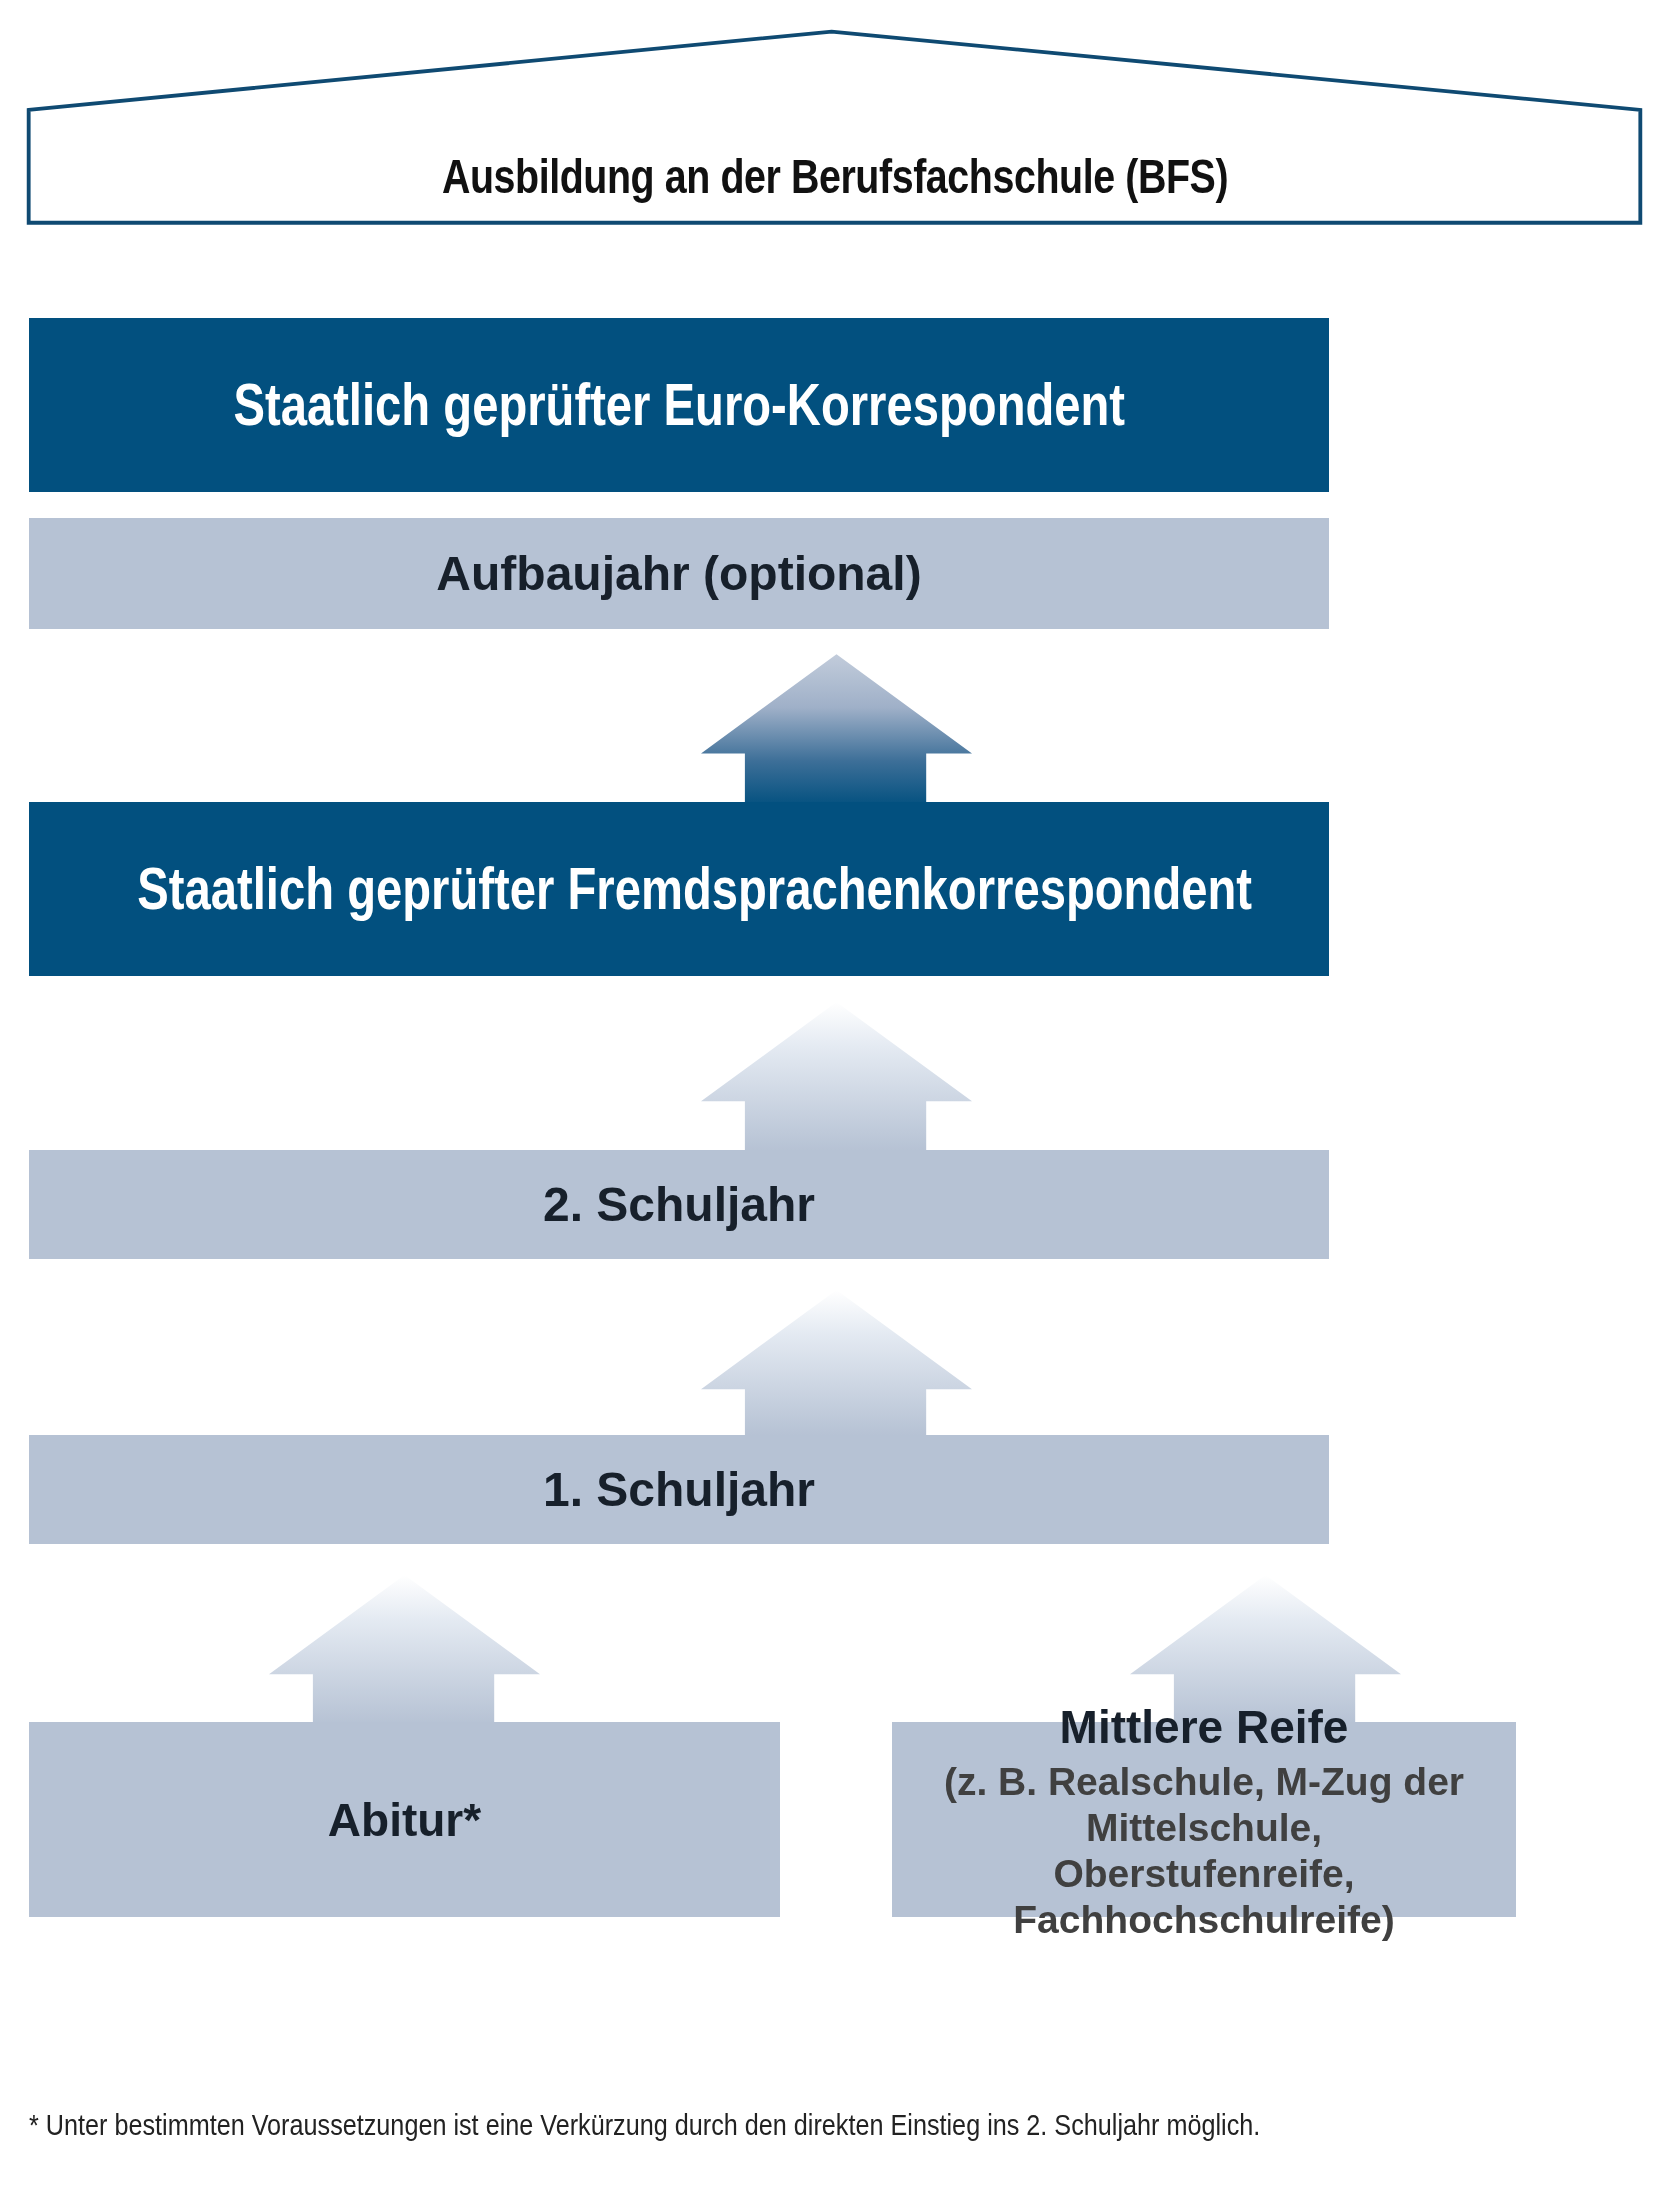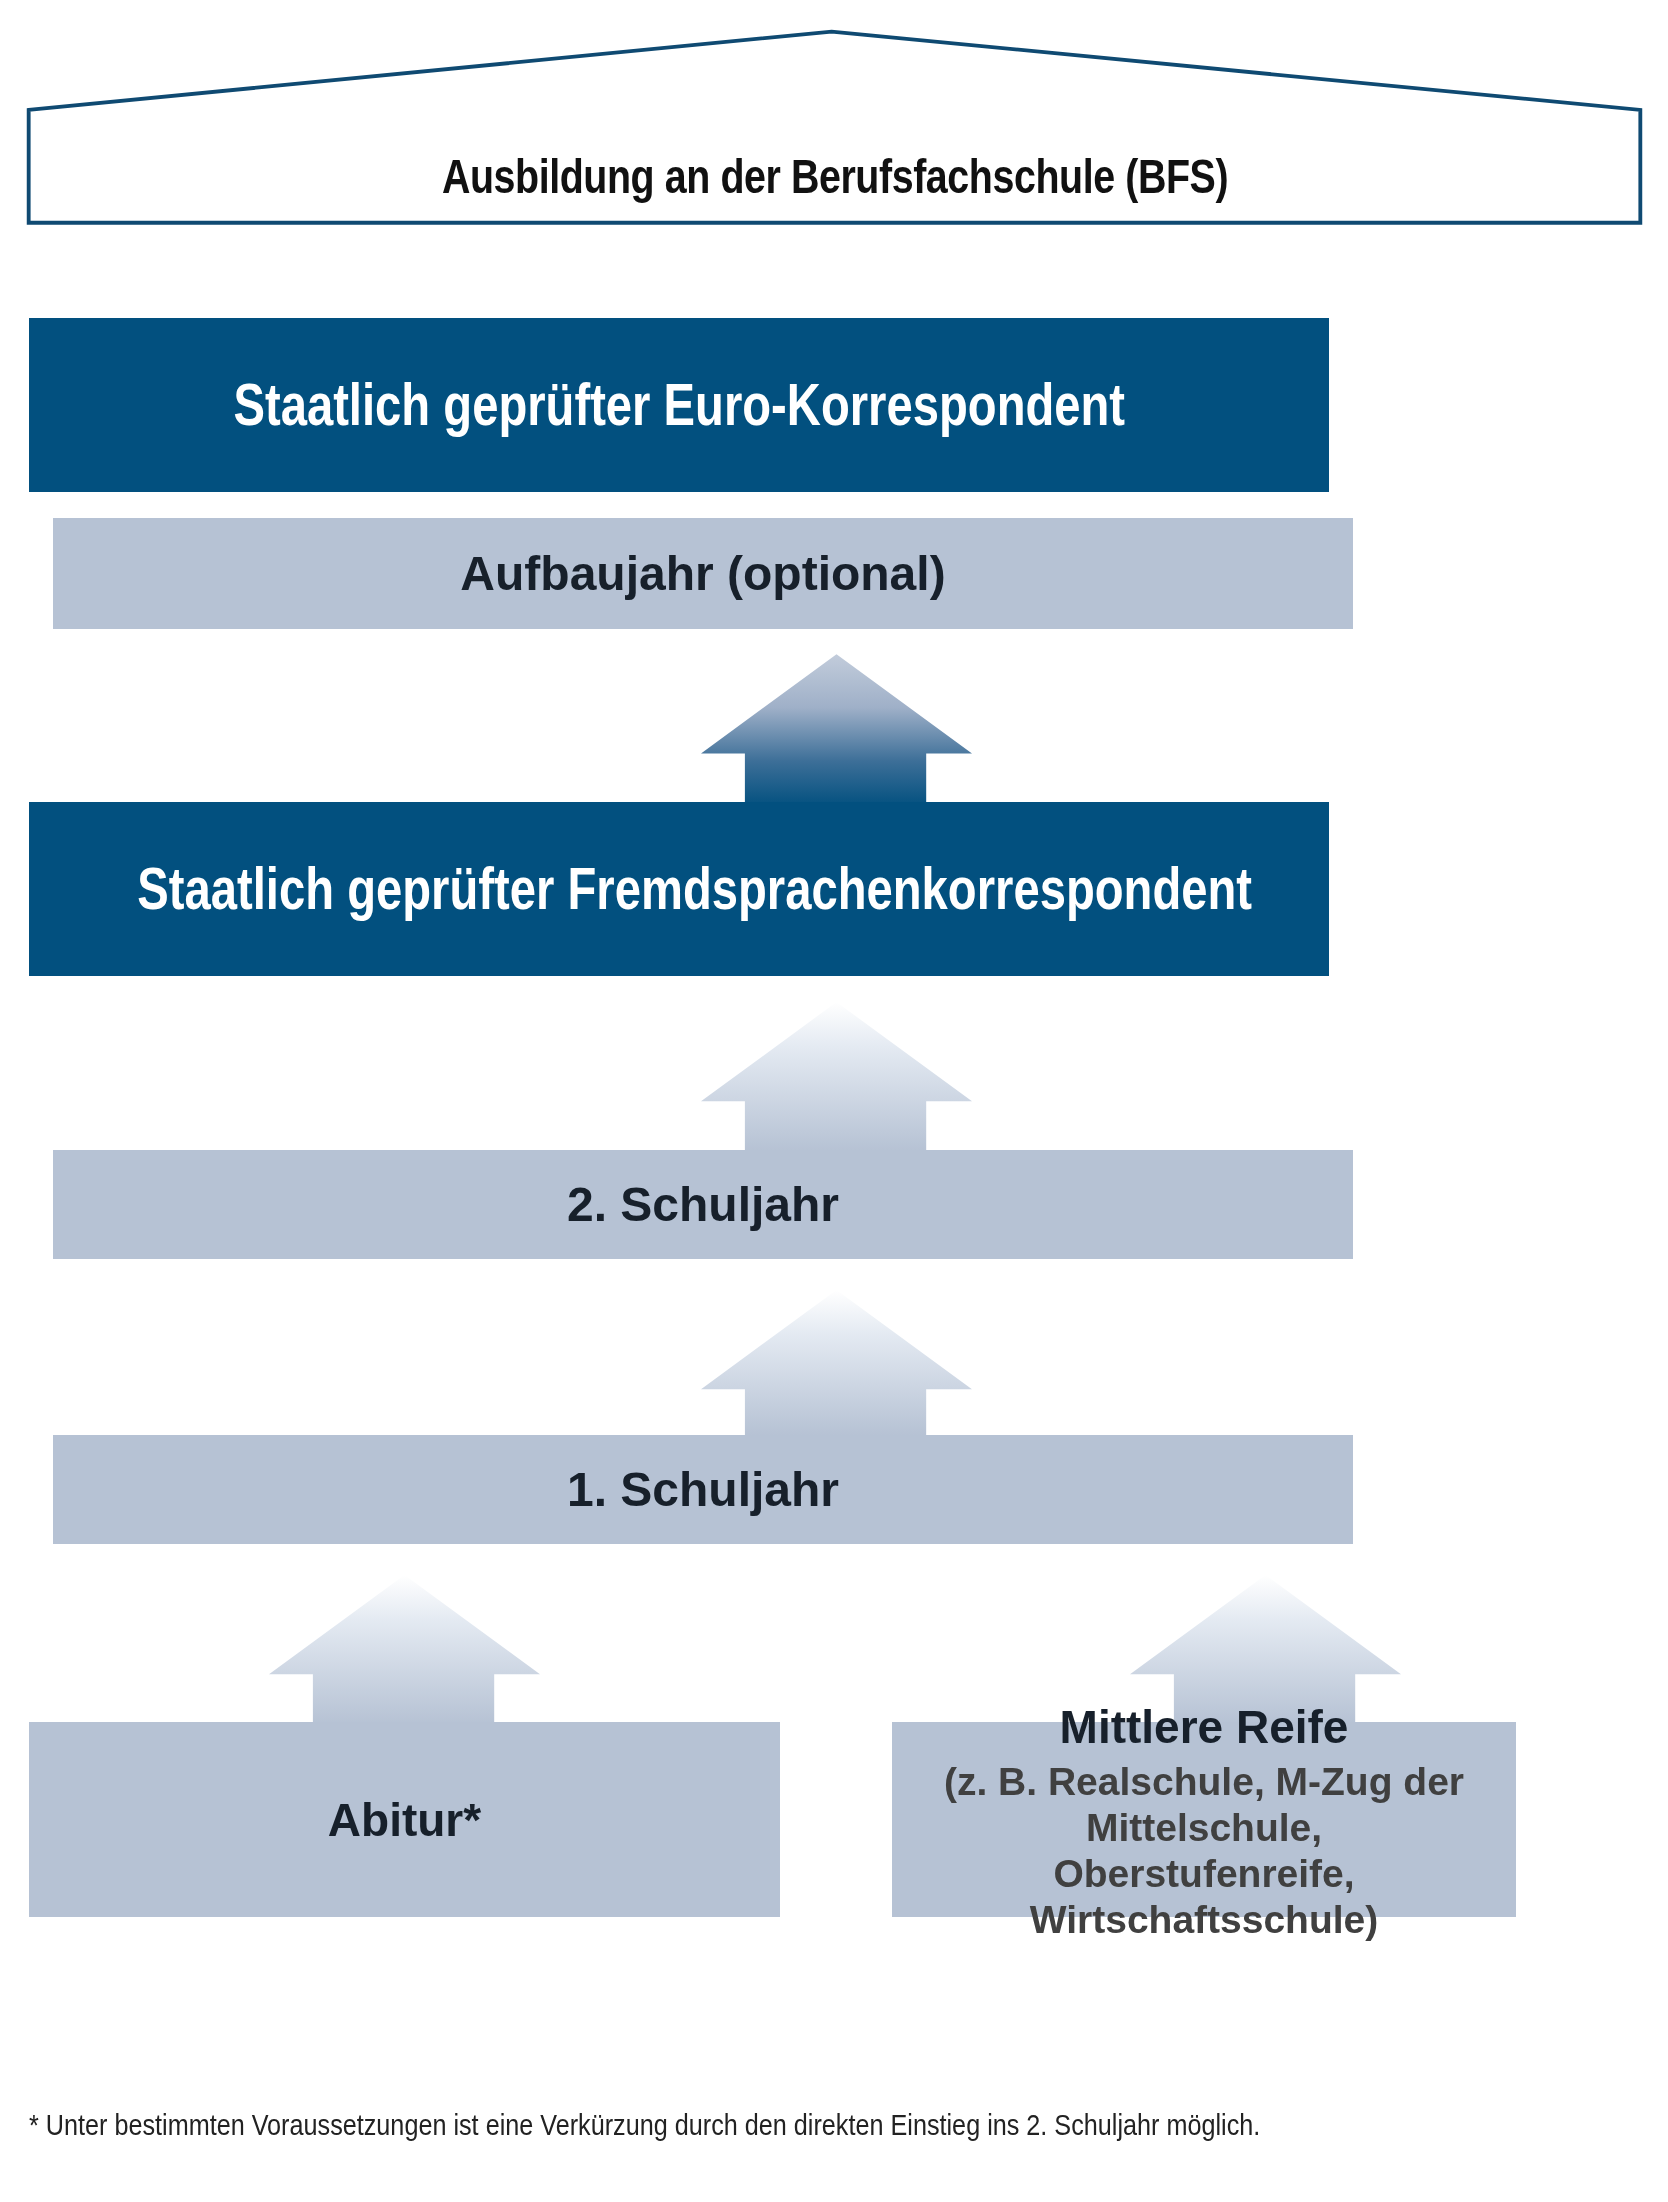--- a/index.html
+++ b/index.html
@@ -13,21 +13,21 @@
     font-size: 48px; font-weight: bold; color: #111111;
     transform: scaleX(0.82); letter-spacing: -0.5px;
   }
 
   .band {
     position: absolute; left: 29px; width: 1300px;
     display: flex; align-items: center; justify-content: center; text-align: center;
   }
   .band.dark { background: #02507f; color: #ffffff; font-weight: bold; font-size: 59px; }
   .band.dark span { display: inline-block; transform: scaleX(0.8); white-space: nowrap; }
-  .band.light { background: #b6c2d4; color: #17202b; font-weight: bold; font-size: 48px; margin-left: 24px; }
+  .band.light { background: #b6c2d4; color: #17202b; font-weight: bold; font-size: 48px; }
 
   .arrow { position: absolute; }
 
   .box {
     position: absolute; top: 1722px; height: 195px; background: #b6c2d4;
     display: flex; flex-direction: column; align-items: center; justify-content: center; text-align: center;
   }
   .box-left { left: 29px; width: 751px; }
   .box-right { left: 892px; width: 624px; }
   .box .line-bold { font-weight: bold; font-size: 46px; line-height: 80px; color: #17202b; }
@@ -102,17 +102,17 @@
   <polygon points="142,0 284,104 236,104 236,156 46,156 46,104 0,104" fill="url(#gLight)"></polygon>
 </svg>
 
 <div class="box box-left">
   <div class="line-bold">Abitur*</div>
 </div>
 
 <div class="box box-right">
   <div class="line-bold">Mittlere Reife</div>
   <div class="line-small">(z. B. Realschule, M-Zug der Mittelschule,</div>
-  <div class="line-small">Oberstufenreife, Wirtschaftsschule)</div>
+  <div class="line-small">Oberstufenreife, Fachhochschulreife)</div>
 </div>
 
 <div class="footnote">* Unter bestimmten Voraussetzungen ist eine Verkürzung durch den direkten Einstieg ins 2. Schuljahr möglich.</div>
 
 
 </body></html>

